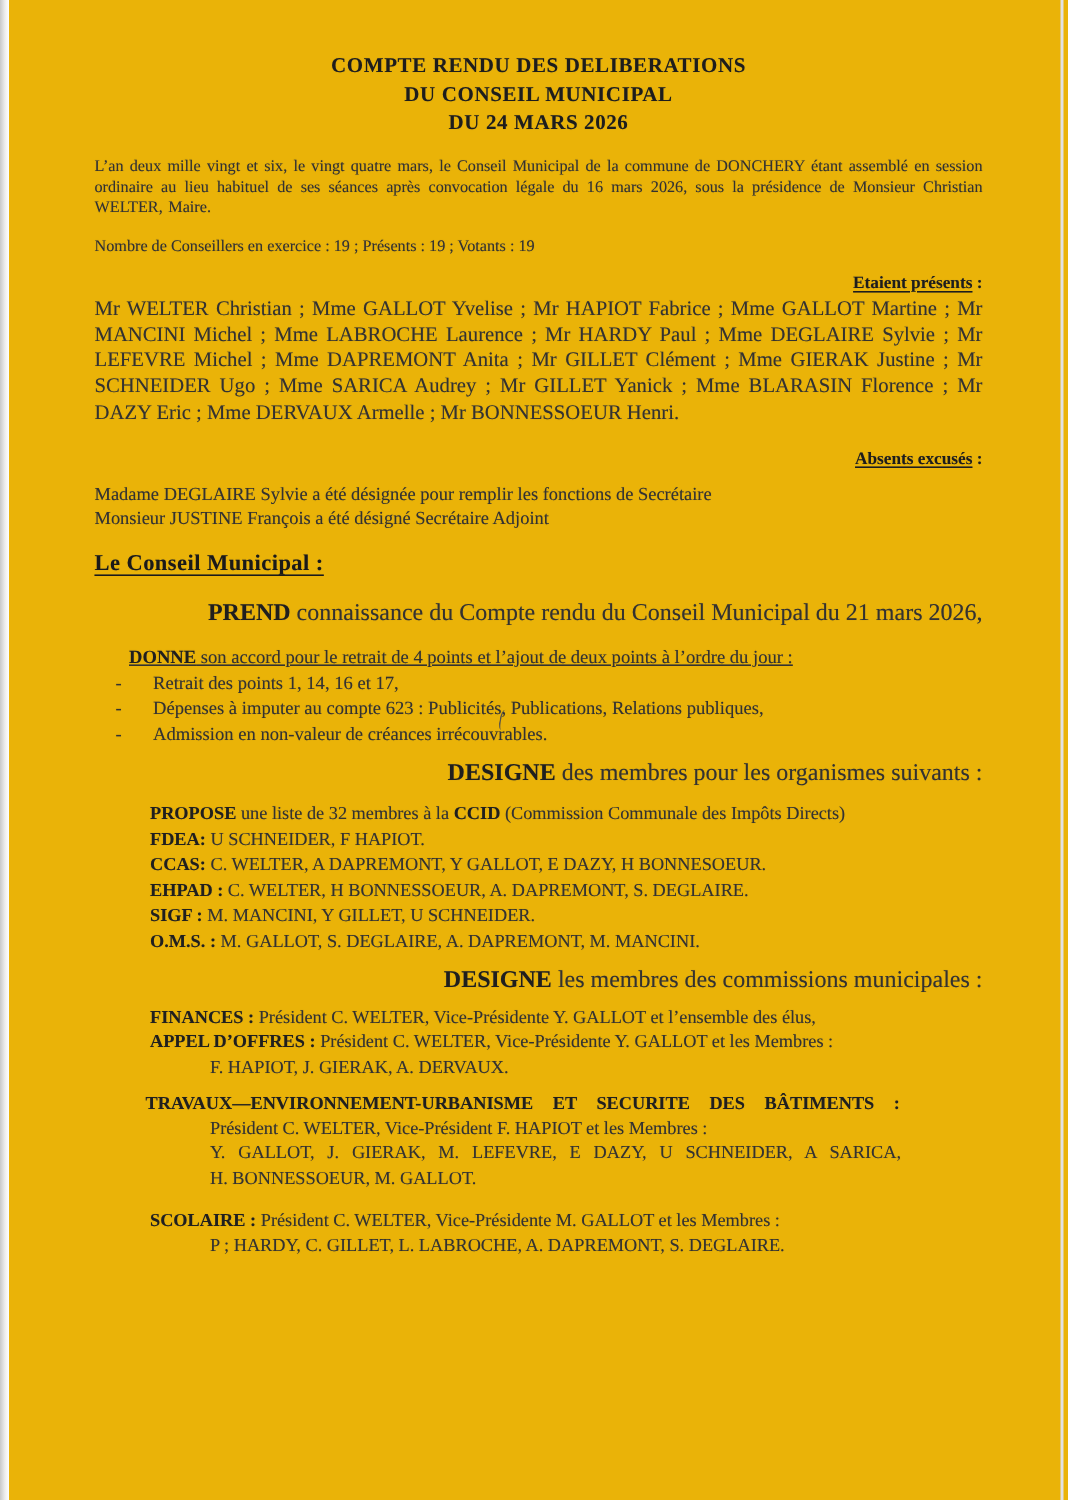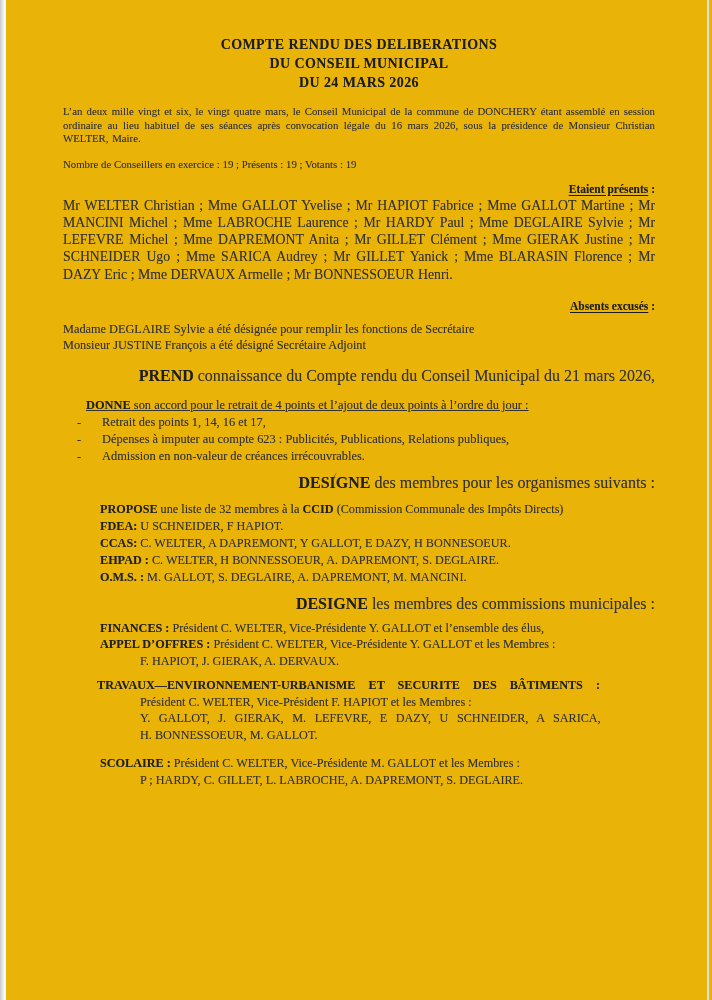--- a/index.html
+++ b/index.html
@@ -119,20 +119,21 @@
 
   <p class="present-list">Mr WELTER Christian ; Mme GALLOT Yvelise ; Mr HAPIOT Fabrice ; Mme GALLOT Martine ; Mr MANCINI Michel ; Mme LABROCHE Laurence ; Mr HARDY Paul ; Mme DEGLAIRE Sylvie ; Mr LEFEVRE Michel ; Mme DAPREMONT Anita ; Mr GILLET Clément ; Mme GIERAK Justine ; Mr SCHNEIDER Ugo ; Mme SARICA Audrey ; Mr GILLET Yanick ; Mme BLARASIN Florence ; Mr DAZY Eric ; Mme DERVAUX Armelle ; Mr BONNESSOEUR Henri.</p>
 
   <p class="small-heading absent-heading"><span class="u">Absents excusés</span><span> :</span></p>
 
   <div class="secretary">
     <div>Madame DEGLAIRE Sylvie a été désignée pour remplir les fonctions de Secrétaire</div>
     <div>Monsieur JUSTINE François a été désigné Secrétaire Adjoint</div>
   </div>
 
+  <p class="council-heading">Le Conseil Municipal :</p>
 
   <p class="body-line prend-line"><span class="kw">PREND</span><span> connaissance du Compte rendu du Conseil Municipal du 21 mars 2026,</span></p>
 
 
   <div class="donne-block">
     <div class="donne-lead"><span class="kw">DONNE</span><span> son accord pour le retrait de 4 points et l’ajout de deux points à l’ordre du jour :</span></div>
     <div class="donne-item">
         <span class="dash">-</span>
         <span>Retrait des points 1, 14, 16 et 17,</span>
       </div>
@@ -146,20 +147,21 @@
       </div>
   </div>
 
   <p class="body-line designe-line"><span class="kw">DESIGNE</span><span> des membres pour les organismes suivants :</span></p>
 
   <div class="propose-block">
     <div><span class="kw">PROPOSE</span><span> une liste de 32 membres à la </span><span class="kw">CCID</span><span> (Commission Communale des Impôts Directs)</span></div>
     <div><span class="org-label">FDEA:</span><span> U SCHNEIDER, F HAPIOT.</span></div>
     <div><span class="org-label">CCAS:</span><span> C. WELTER, A DAPREMONT, Y GALLOT, E DAZY, H BONNESOEUR.</span></div>
     <div><span class="org-label">EHPAD :</span><span> C. WELTER, H BONNESSOEUR, A. DAPREMONT, S. DEGLAIRE.</span></div>
+    <div><span class="org-label">SIGF :</span><span> M. MANCINI, Y GILLET, U SCHNEIDER.</span></div>
     <div><span class="org-label">O.M.S. :</span><span> M. GALLOT, S. DEGLAIRE, A. DAPREMONT, M. MANCINI.</span></div>
   </div>
 
   <p class="body-line designe-line"><span class="kw">DESIGNE</span><span> les membres des commissions municipales :</span></p>
 
   <div class="commissions-block">
     <div><span class="org-label">FINANCES :</span><span> Président C. WELTER, Vice-Présidente Y. GALLOT et l’ensemble des élus,</span></div>
     <div><span class="org-label">APPEL D’OFFRES :</span><span> Président C. WELTER, Vice-Présidente Y. GALLOT et les Membres :</span></div>
     <div class="sub-members">F. HAPIOT, J. GIERAK, A. DERVAUX.</div>
 

